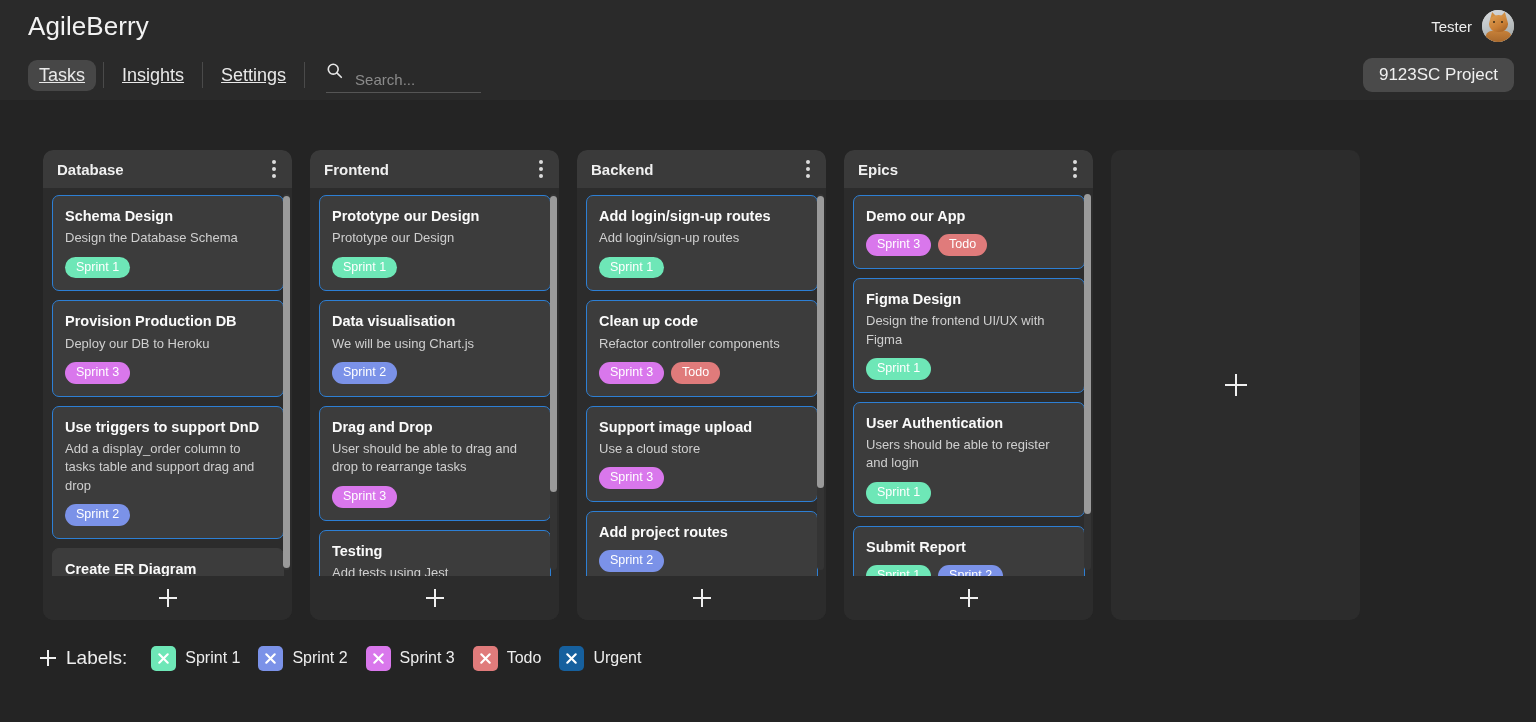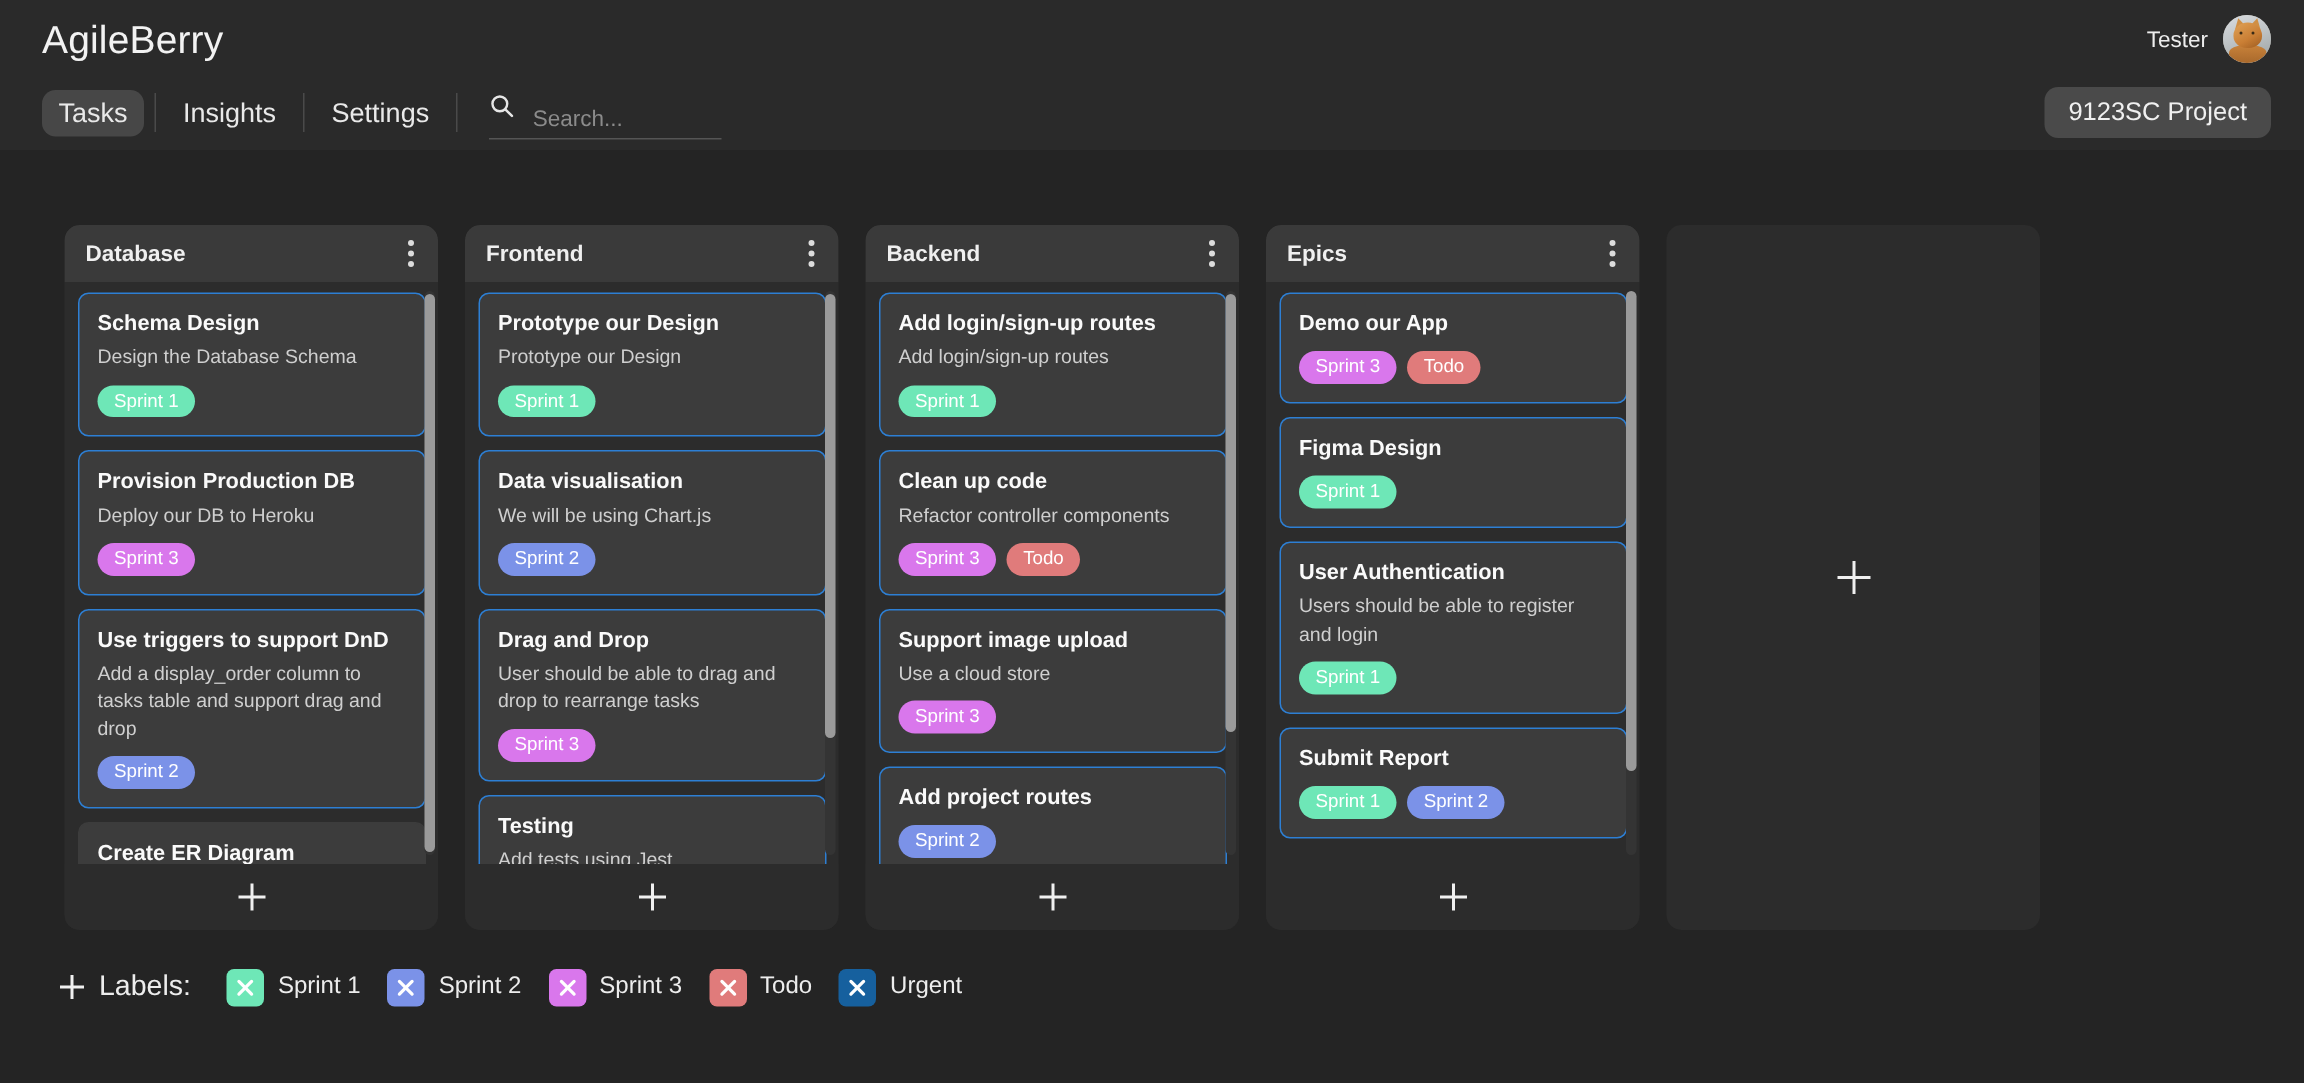--- a/index.html
+++ b/index.html
@@ -35,20 +35,21 @@
     align-items: center;
     height: 34px;
   }
   .navitem {
     font-size: 18px;
     color: #e9e9e9;
     padding: 5px 11px;
     border-radius: 9px;
     cursor: pointer;
     white-space: nowrap;
+    text-decoration: underline;
   }
   .navitem.active { background: #474747; }
   .navsep {
     width: 1px; height: 26px;
     background: #4a4a4a;
     margin: 0 7px;
   }
   .searchwrap {
     display: flex;
     align-items: center;
@@ -464,20 +465,21 @@
         <div class="cards">
           <div class="card sel">
             <div class="card-title">Demo our App</div>
             <div class="tags">
               <span class="tag" style="background: rgb(217, 119, 236);">Sprint 3</span>
               <span class="tag" style="background: rgb(224, 123, 123);">Todo</span>
             </div>
           </div>
           <div class="card sel">
             <div class="card-title">Figma Design</div>
+            <div class="card-desc">Design the frontend UI/UX with Figma</div>
             <div class="tags">
               <span class="tag" style="background: rgb(110, 231, 183);">Sprint 1</span>
             </div>
           </div>
           <div class="card sel">
             <div class="card-title">User Authentication</div>
             <div class="card-desc">Users should be able to register and login</div>
             <div class="tags">
               <span class="tag" style="background: rgb(110, 231, 183);">Sprint 1</span>
             </div>

